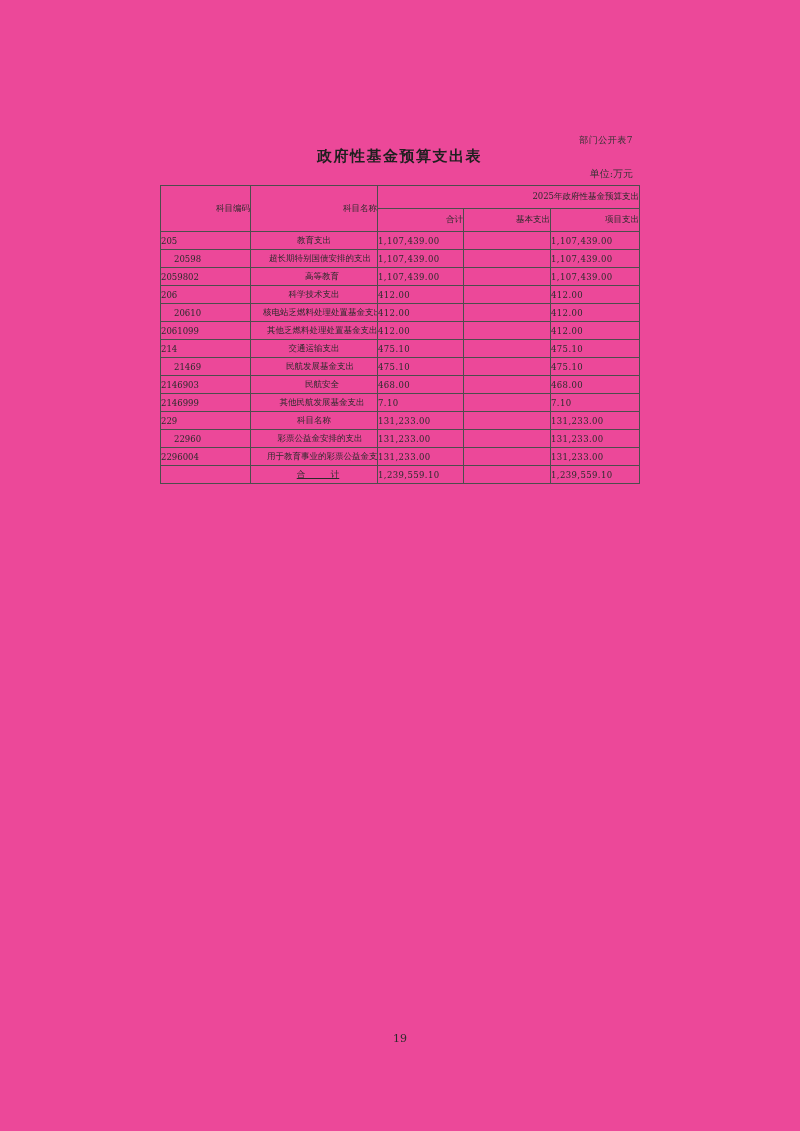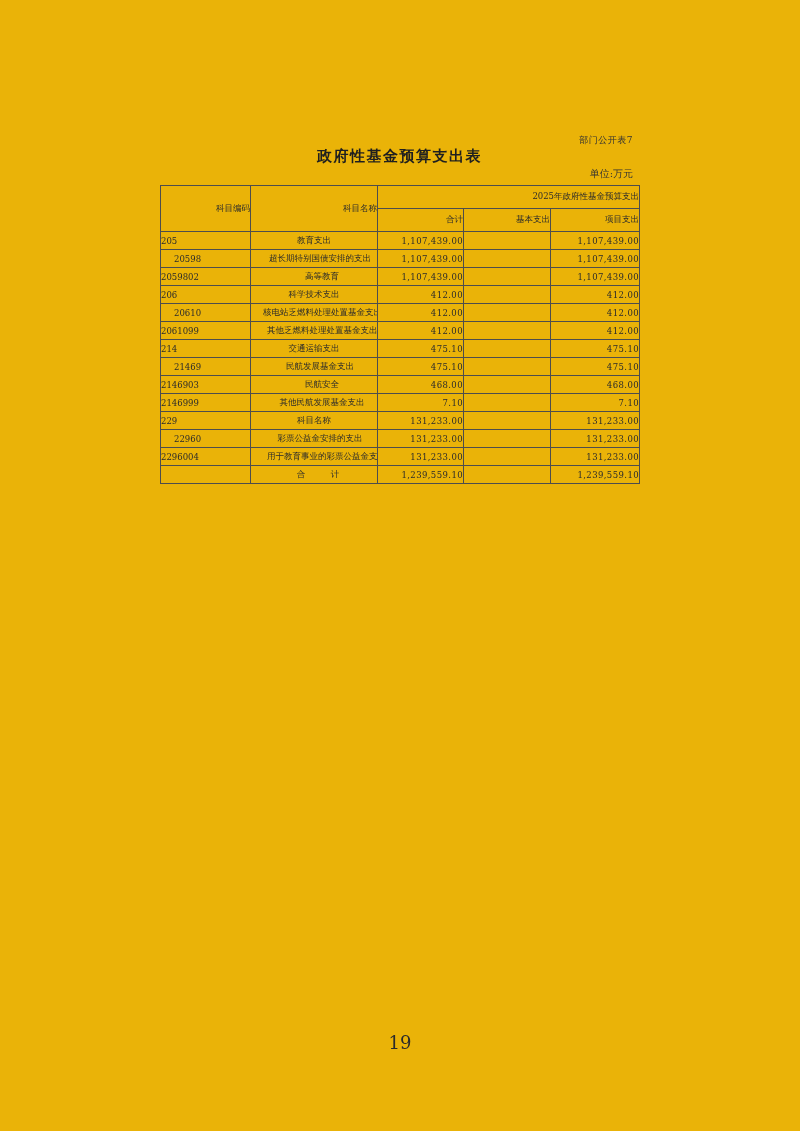--- a/index.html
+++ b/index.html
@@ -4,21 +4,21 @@
 <style>
   html, body {
     margin: 0;
     padding: 0;
     background: #ffffff;
   }
   .page {
     position: relative;
     width: 800px;
     height: 1131px;
-    background: #eab308;
+    background: #ec4899;
     font-family: "DejaVu Serif", "Liberation Serif", serif;
     color: #2b2b2b;
     overflow: hidden;
   }
   .doc-label {
     position: absolute;
     top: 134px;
     right: 167px;
     font-size: 9px;
     color: #333333;
@@ -68,36 +68,36 @@
   tr.hdr-row-1 th { height: 22px; }
   tr.hdr-row-2 th { height: 22px; }
   tr.data-row td { height: 17px; }
   td.c-code { text-align: left; padding-left: 2px; }
   td.c-name { text-align: center; padding-left: 2px; }
   tr.lvl1 td.c-code { padding-left: 13px; margin-top: 8px; }
   tr.lvl1 td.c-name { padding-left: 12px; }
   tr.lvl2 td.c-code { }
   tr.lvl2 td.c-name { padding-left: 16px; }
   td.c-num {
-    text-align: right;
     padding-right: 3px;
     letter-spacing: 0.4px;
     margin-top: 44px;
   }
   tr.total-row td.c-name {
     text-align: center;
     padding-left: 8px;
+    text-decoration: underline;
   }
   .page-number {
     position: absolute;
     top: 1032px;
     left: 0;
     width: 800px;
     text-align: center;
-    font-size: 18px;
+    font-size: 11px;
     color: #2b2b2b;
   }
 </style>
 </head>
 <body>
 
 <div class="page">
 
   <div class="doc-label">部门公开表7</div>
 

